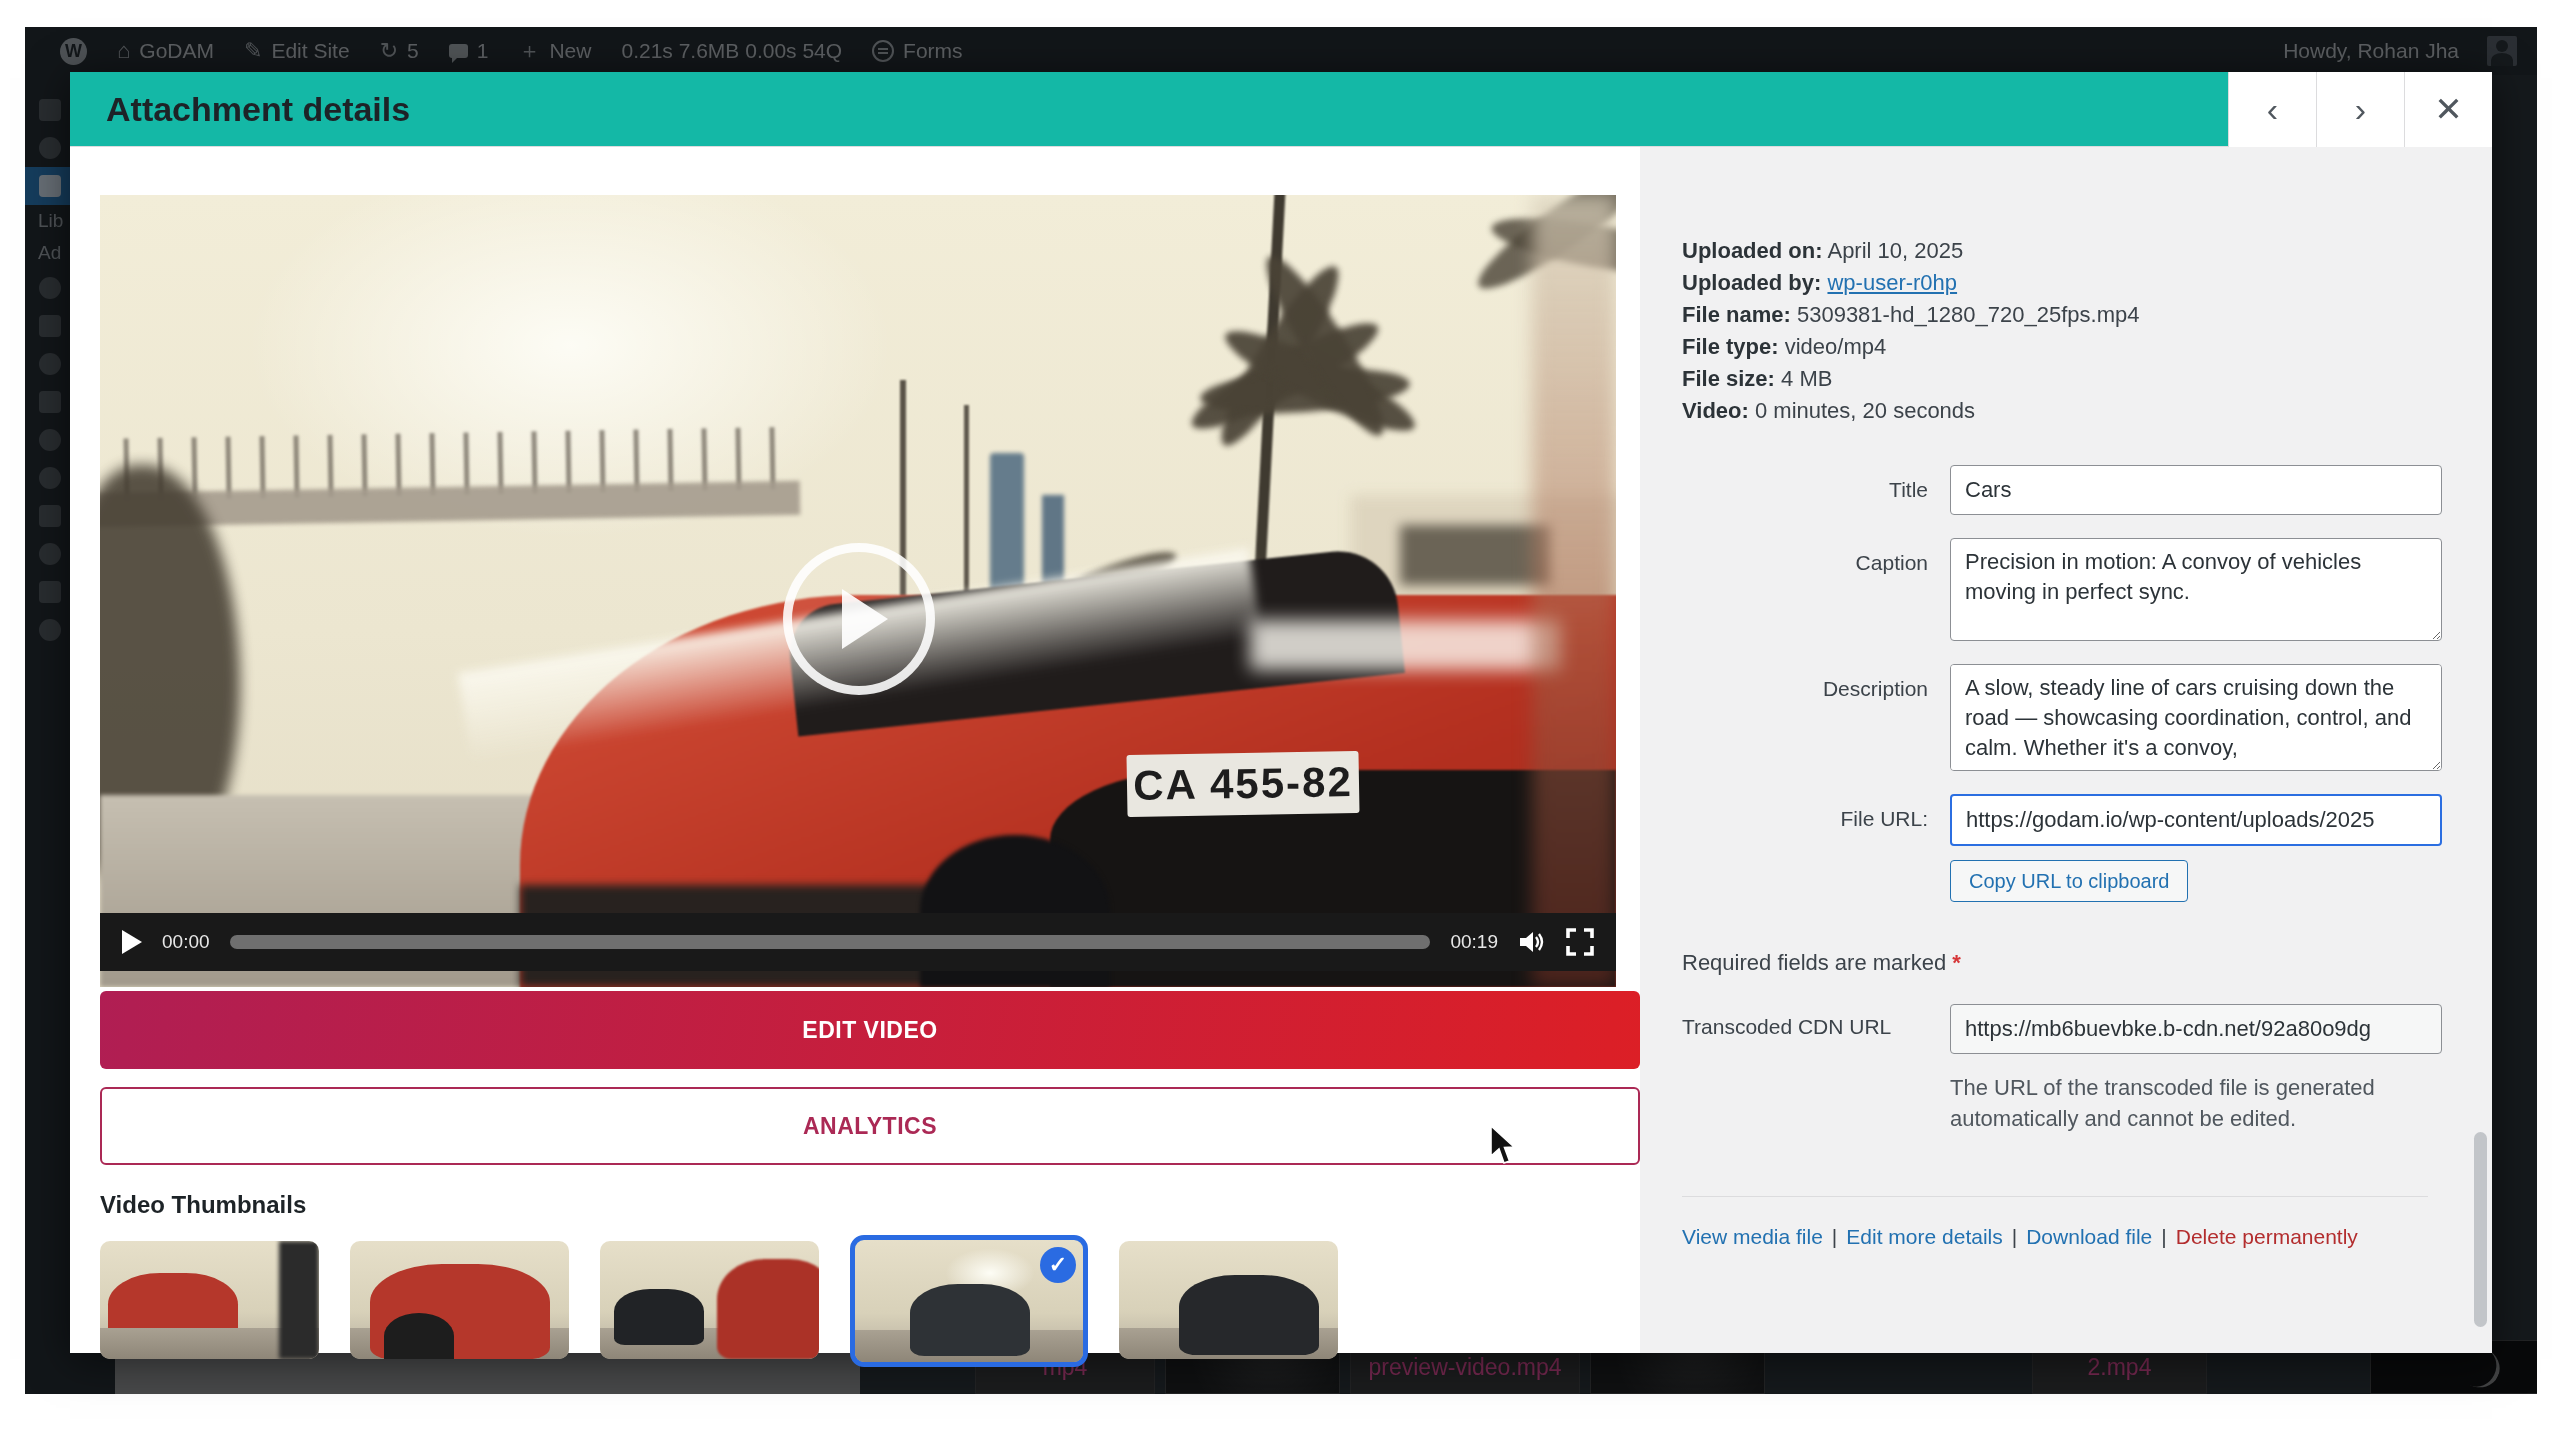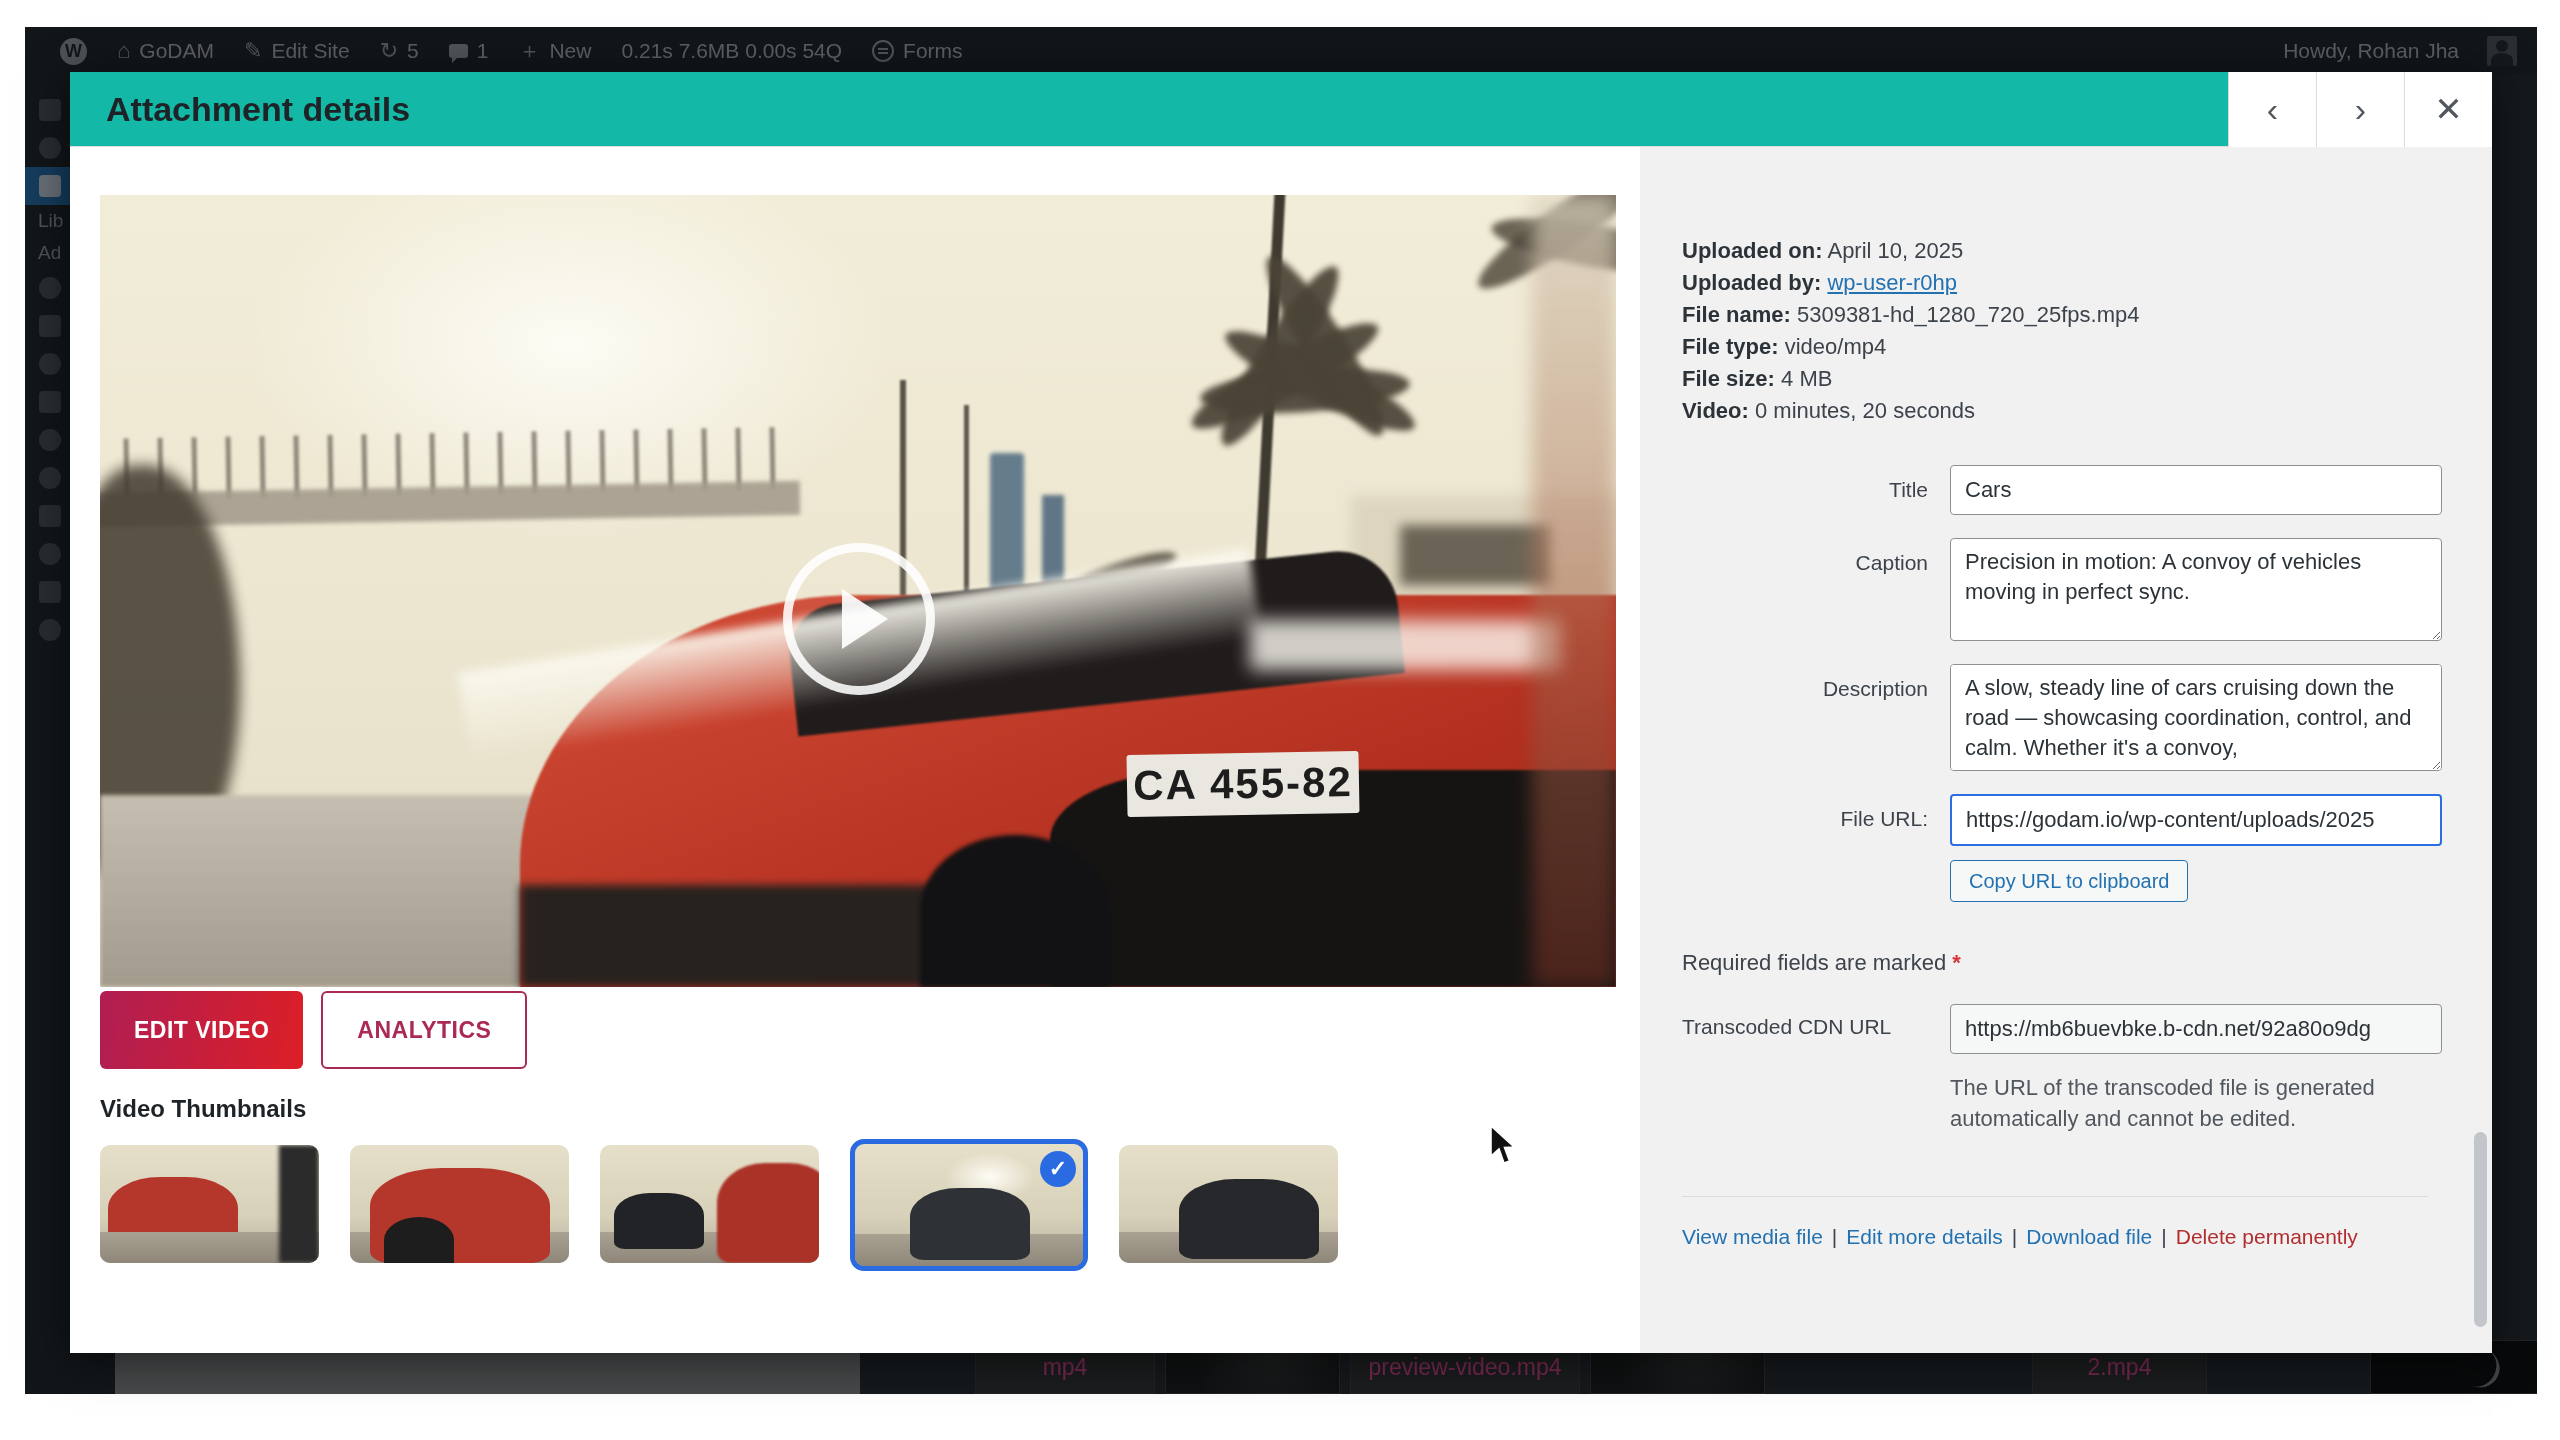--- a/index.html
+++ b/index.html
@@ -123,21 +123,21 @@
   .play-overlay .tri { width: 0; height: 0; border-left: 46px solid rgba(255,255,255,.92);
                        border-top: 30px solid transparent; border-bottom: 30px solid transparent; margin-left: 12px; }
   .v-controls { position: absolute; left: 0; bottom: 0; width: 1516px; height: 58px; background: #191919;
                 display: flex; align-items: center; padding: 0 22px; gap: 20px; }
   .vc-play { background: none; border: none; width: 0; height: 0; border-left: 20px solid #fff;
              border-top: 12px solid transparent; border-bottom: 12px solid transparent; cursor: pointer; }
   .vc-time { color: #e8e8e8; font-size: 19px; }
   .vc-track { flex: 1; height: 14px; background: #6f6f6f; border-radius: 7px; cursor: pointer; }
   .vc-btn { background: none; border: none; cursor: pointer; display: flex; align-items: center; }
 
-  .action-row { display: flex; gap: 18px; margin-top: 20px; }
+  .action-row { display: flex; gap: 18px; margin-top: 20px; flex-direction: column; }
   .btn-edit { height: 78px; padding: 0 34px; border: none; border-radius: 6px; cursor: pointer;
               background: linear-gradient(100deg, #b01e53 0%, #dc1f26 100%); color: #fff;
               font-size: 23px; font-weight: bold; letter-spacing: .5px; font-family: inherit; }
   .btn-analytics { height: 78px; padding: 0 34px; border: 2px solid #ab2955; border-radius: 6px; cursor: pointer;
                    background: #fff; color: #ab2955; font-size: 23px; font-weight: bold;
                    letter-spacing: .5px; font-family: inherit; }
   .thumbs-heading { margin-top: 26px; font-size: 24px; font-weight: bold; color: #1d2327; }
   .thumbs-row { display: flex; gap: 31px; margin-top: 22px; align-items: flex-start; }
   .thumb { position: relative; width: 219px; height: 118px; border-radius: 10px; overflow: hidden;
            background: linear-gradient(180deg, #e6dfc9 0%, #d8d1b9 60%, #b3ab9c 100%); cursor: pointer; flex: none; }
@@ -350,20 +350,38 @@
           <div class="sc car-glare2"></div>
           <div class="sc car-bumper"></div>
           <div class="sc car-under"></div>
           <div class="sc car-wheel"></div>
           <div class="sc plate">CA 455-82</div>
           <div class="sc sc-fg-blur"></div>
         </div>
         <div class="play-overlay">
           <div class="tri"></div>
         </div>
+        <div class="v-controls">
+          <button class="vc-play"></button>
+          <span class="vc-time">00:00</span>
+          <div class="vc-track"></div>
+          <span class="vc-time">00:19</span>
+          <button class="vc-btn">
+            <svg width="28" height="26" viewBox="0 0 28 26">
+              <polygon points="2,9 8,9 15,3 15,23 8,17 2,17" fill="#fff"></polygon>
+              <path d="M18 8 Q22 13 18 18" stroke="#fff" stroke-width="2.4" fill="none"></path>
+              <path d="M21 5 Q27 13 21 21" stroke="#fff" stroke-width="2.4" fill="none"></path>
+            </svg>
+          </button>
+          <button class="vc-btn">
+            <svg width="28" height="28" viewBox="0 0 28 28">
+              <path d="M2 10 V2 H10 M18 2 H26 V10 M26 18 V26 H18 M10 26 H2 V18" stroke="#fff" stroke-width="3.6" fill="none"></path>
+            </svg>
+          </button>
+        </div>
       </div>
 
       <div class="action-row">
         <button class="btn-edit">EDIT VIDEO</button>
         <button class="btn-analytics">ANALYTICS</button>
       </div>
 
       <div class="thumbs-heading">Video Thumbnails</div>
       <div class="thumbs-row">
         <div class="thumb t1">

